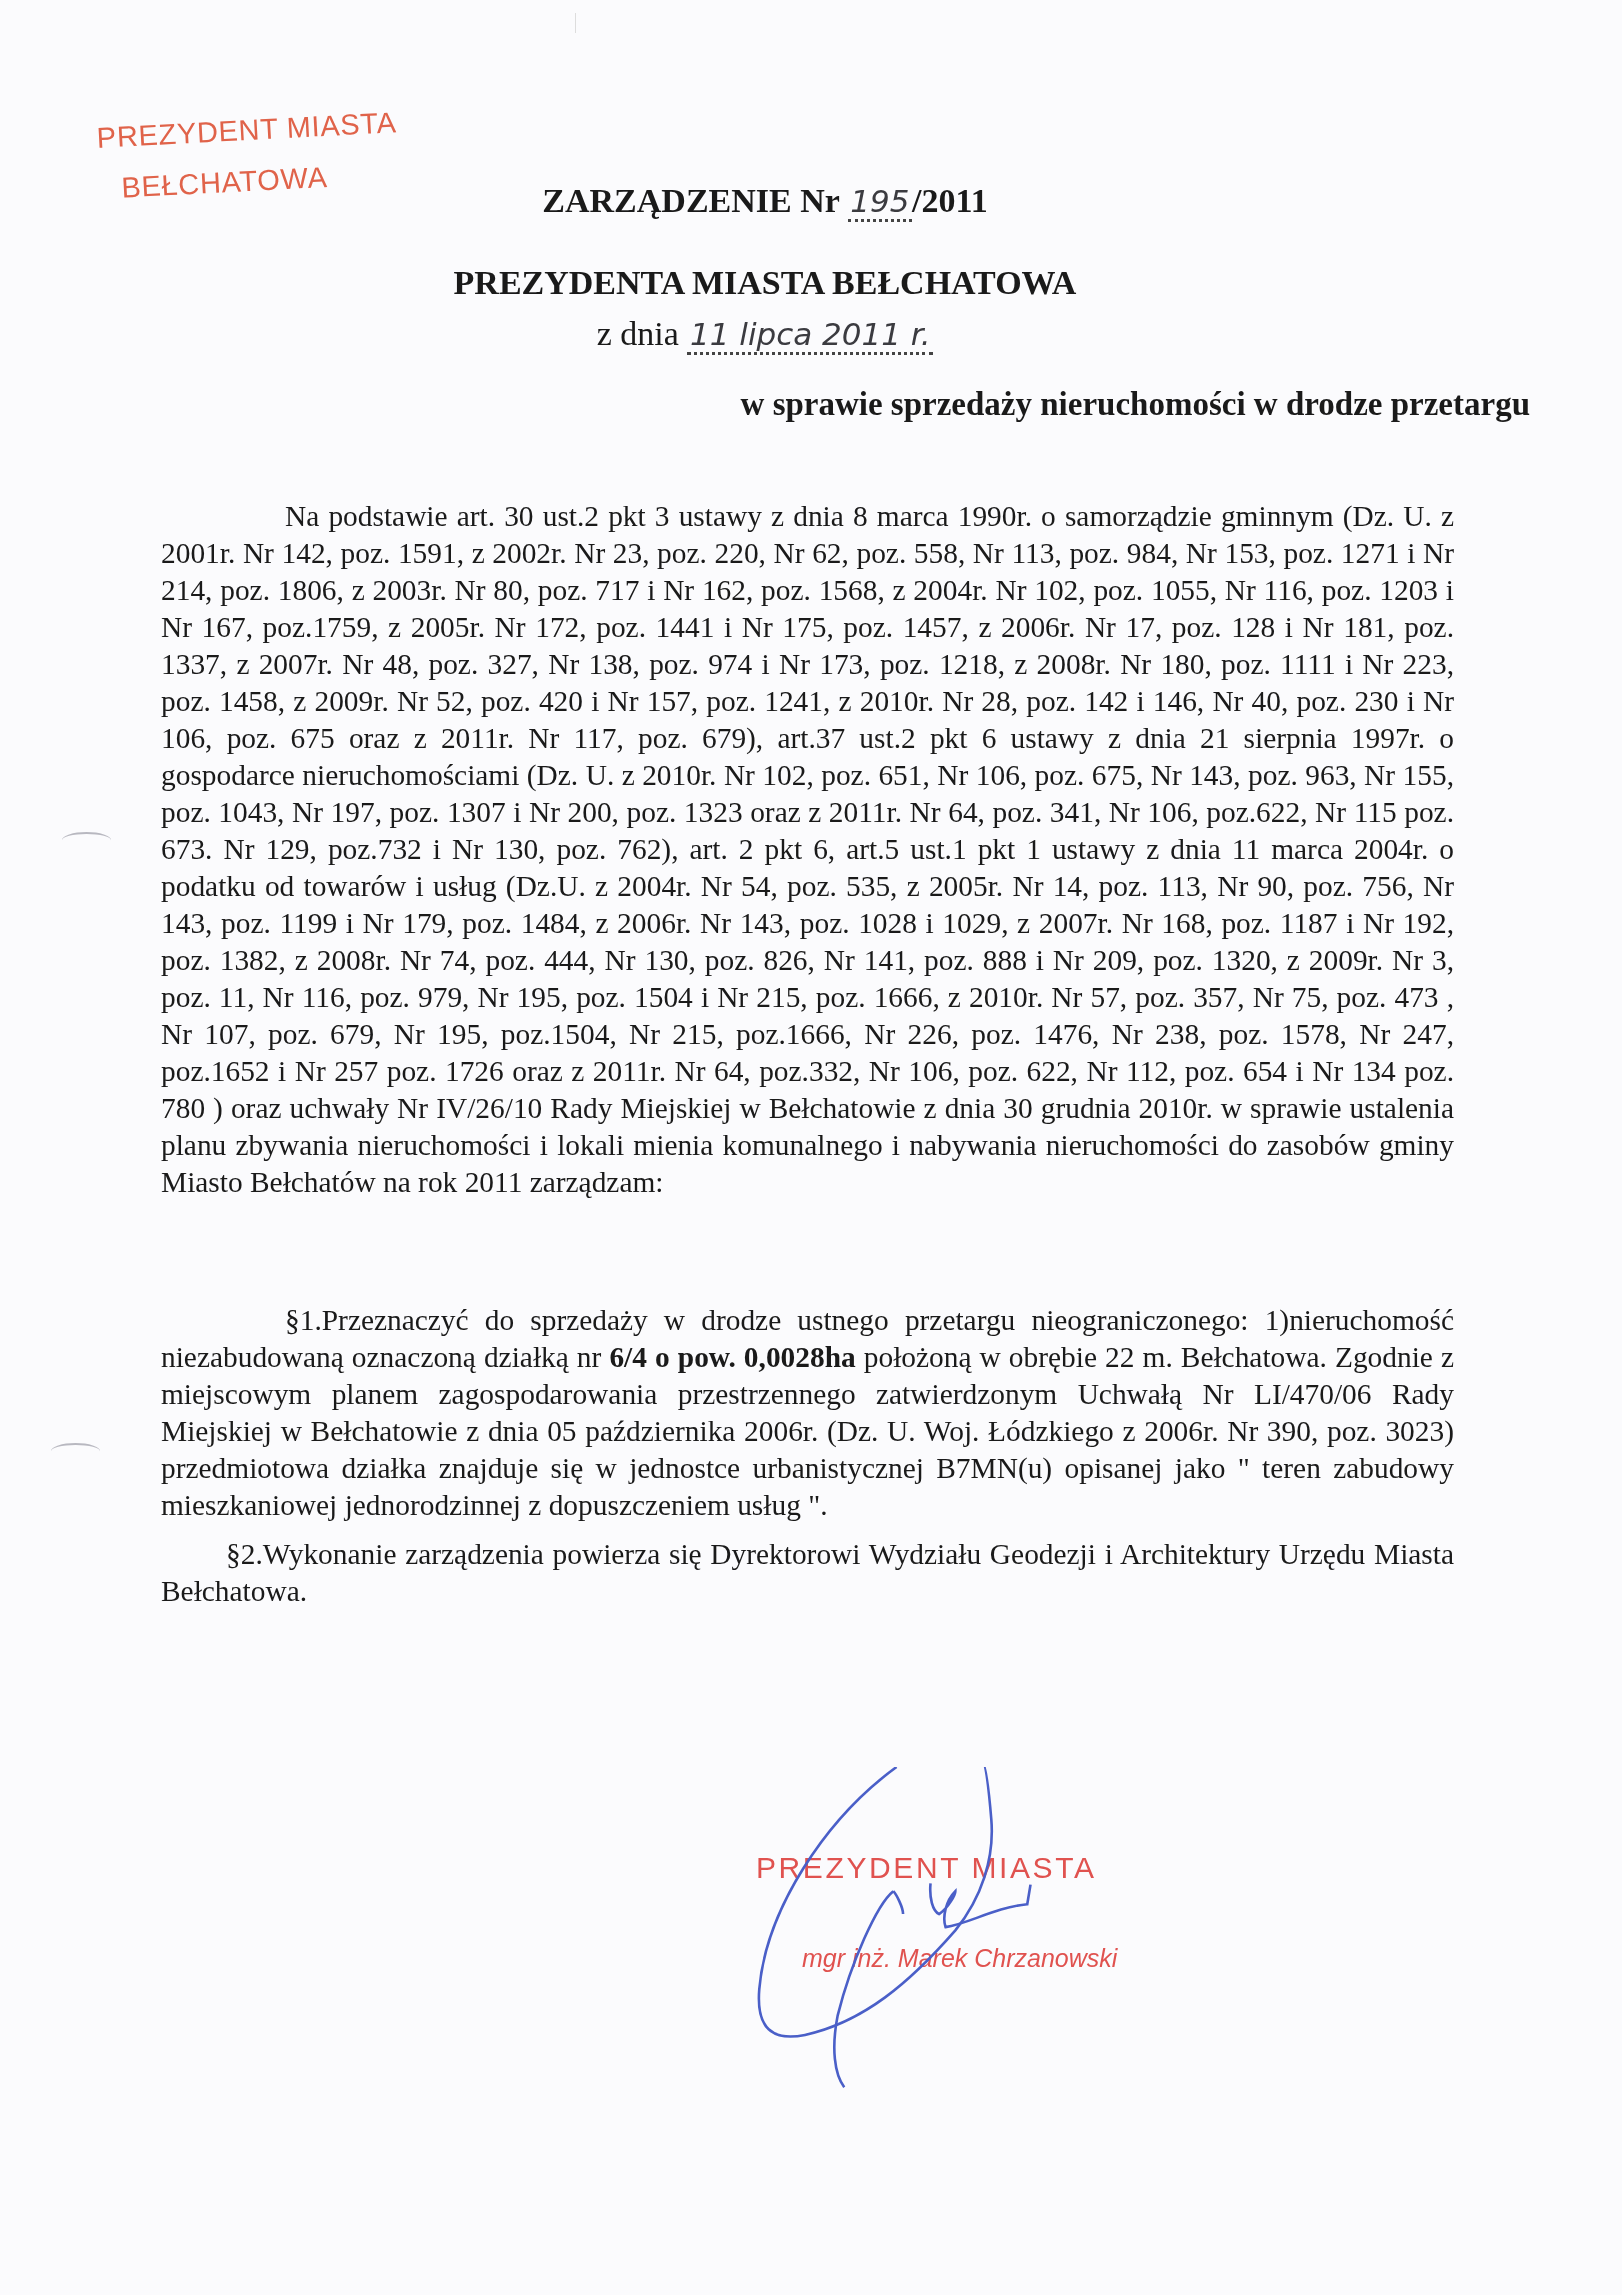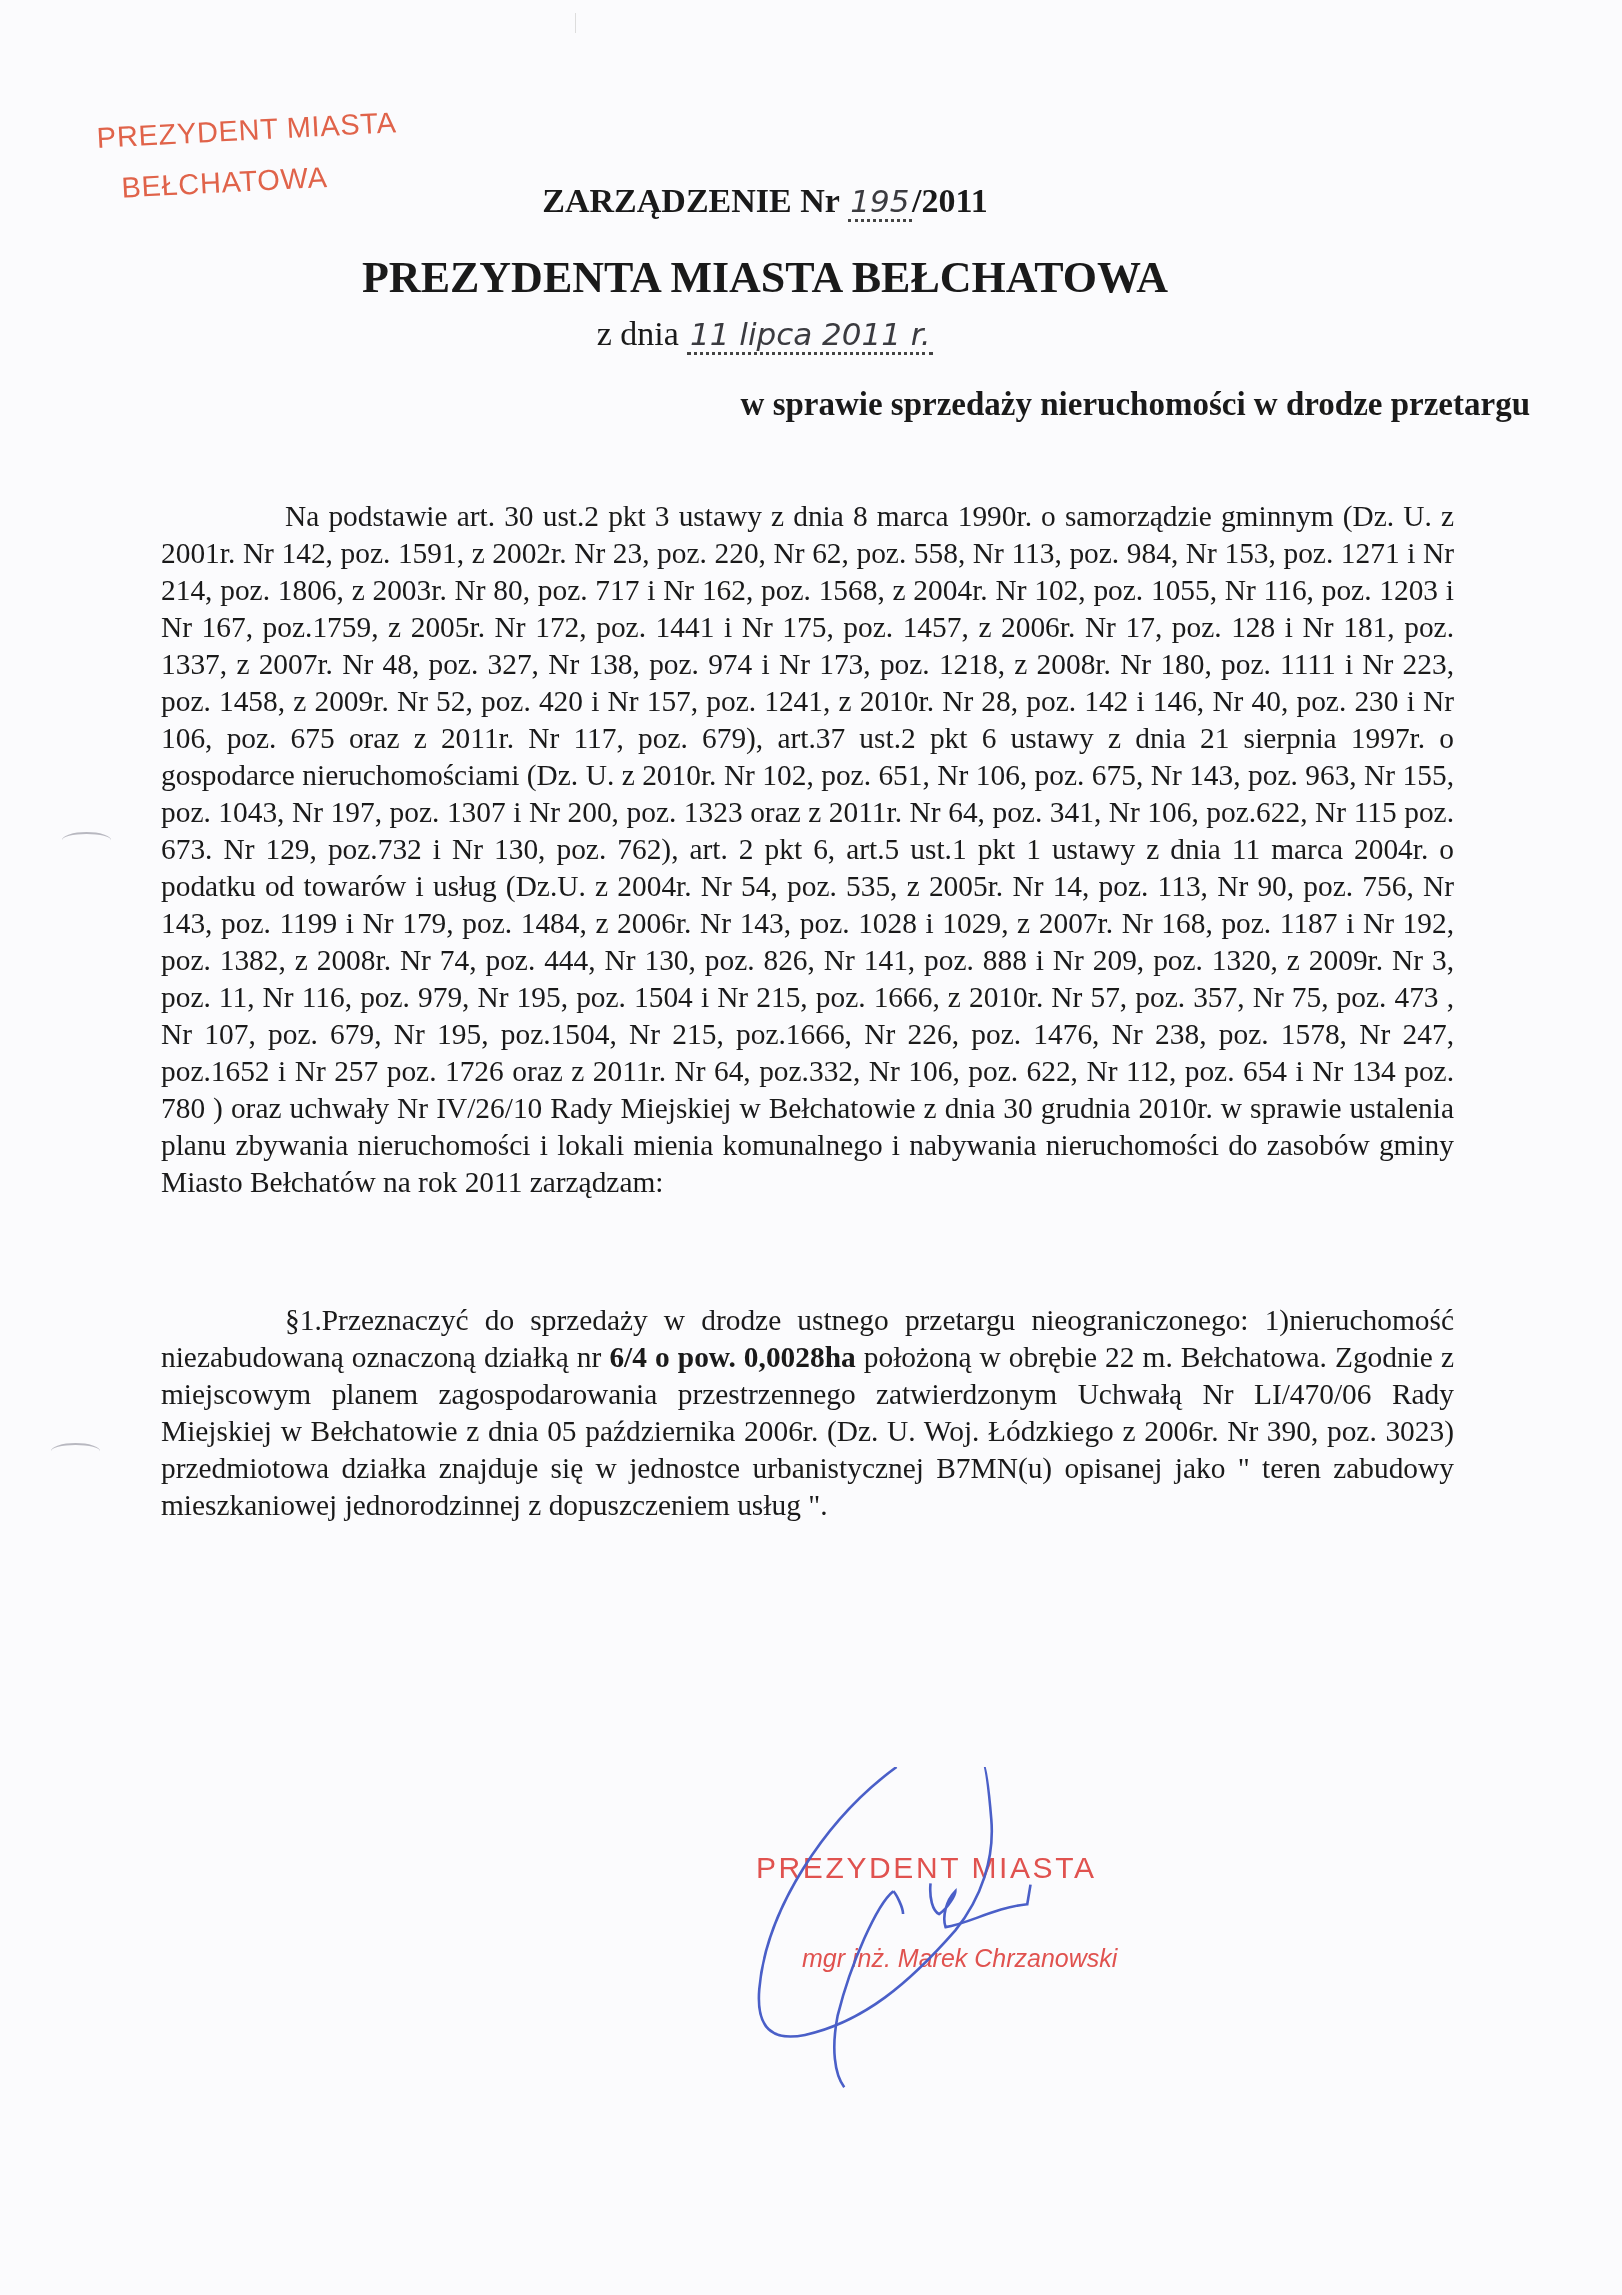--- a/index.html
+++ b/index.html
@@ -11,21 +11,21 @@
   }
   .stamp-top {
     position: absolute; left: 98px; top: 105px;
     color: #e0634a; font-family: "Liberation Sans", "DejaVu Sans", sans-serif;
     font-size: 29px; line-height: 51px; transform: rotate(-3deg);
     letter-spacing: 0.7px;
   }
   .stamp-top .l2 { display: block; padding-left: 22px; }
   .header { position: absolute; left: 0; width: 1530px; text-align: center; font-weight: bold; }
   .title1 { top: 182px; font-size: 34px; }
-  .title2 { top: 252px; font-size: 44px; }
+  .title2 { top: 264px; font-size: 34px; }
   .date-line { top: 315px; font-size: 34px; font-weight: normal; }
   .subject { top: 386px; font-size: 33px; text-align: right; }
   .hand {
     font-family: "DejaVu Sans", sans-serif; font-style: italic; color: #3b3b40;
     font-size: 31px; font-weight: normal;
     border-bottom: 3.3px dotted #444; padding: 0 2.6px;
   }
   .body-text {
     position: absolute; left: 149px; width: 1317px;
     font-size: 29.4px; line-height: 37px; text-align: justify;
@@ -74,20 +74,21 @@
 
 <div class="punch" style="left:62px; top:832px;"></div>
 <div class="punch" style="left:51px; top:1443px;"></div>
 
 <div class="body-text para-basis">
   <p class="indent">Na podstawie art. 30 ust.2 pkt 3 ustawy z dnia 8 marca 1990r. o samorządzie gminnym (Dz. U. z 2001r.  Nr 142, poz. 1591, z 2002r. Nr 23, poz. 220, Nr 62, poz. 558, Nr 113, poz. 984, Nr 153, poz. 1271 i  Nr 214, poz. 1806, z 2003r. Nr 80, poz. 717 i  Nr 162, poz. 1568,    z 2004r. Nr 102, poz. 1055, Nr 116, poz. 1203 i Nr 167, poz.1759, z 2005r. Nr 172, poz. 1441 i  Nr 175, poz. 1457,  z 2006r. Nr 17, poz. 128 i Nr 181, poz. 1337, z 2007r. Nr 48, poz. 327,  Nr 138, poz. 974 i Nr 173, poz. 1218, z 2008r. Nr 180, poz. 1111 i  Nr 223, poz. 1458, z 2009r. Nr 52, poz. 420 i Nr 157, poz. 1241, z 2010r. Nr 28, poz. 142 i 146, Nr 40, poz. 230 i  Nr 106, poz. 675 oraz z 2011r. Nr 117, poz. 679),  art.37 ust.2 pkt 6  ustawy z dnia 21 sierpnia 1997r. o gospodarce nieruchomościami (Dz. U. z 2010r. Nr 102, poz. 651, Nr 106, poz. 675, Nr 143, poz. 963, Nr 155, poz. 1043, Nr 197, poz. 1307 i Nr 200, poz. 1323 oraz z 2011r. Nr 64, poz. 341, Nr 106, poz.622, Nr 115 poz. 673. Nr 129, poz.732 i Nr 130, poz. 762), art. 2 pkt 6, art.5 ust.1 pkt 1 ustawy z dnia 11 marca 2004r. o podatku od towarów  i usług (Dz.U. z  2004r. Nr 54, poz. 535, z 2005r. Nr 14, poz. 113, Nr 90, poz. 756, Nr 143, poz. 1199 i Nr 179, poz. 1484, z 2006r. Nr 143, poz. 1028 i  1029, z 2007r. Nr 168, poz. 1187 i Nr 192, poz. 1382,  z 2008r. Nr 74, poz. 444, Nr 130, poz. 826, Nr 141, poz. 888   i Nr 209, poz. 1320, z 2009r. Nr 3, poz. 11, Nr 116, poz. 979, Nr 195, poz. 1504 i Nr 215, poz. 1666, z 2010r. Nr 57, poz. 357, Nr 75, poz. 473 , Nr 107, poz. 679, Nr 195, poz.1504, Nr 215, poz.1666, Nr 226, poz. 1476, Nr 238, poz. 1578, Nr 247, poz.1652 i Nr 257 poz. 1726 oraz z 2011r. Nr 64, poz.332, Nr 106, poz. 622, Nr 112, poz. 654 i Nr 134 poz. 780 ) oraz  uchwały  Nr IV/26/10 Rady Miejskiej  w Bełchatowie   z dnia  30  grudnia  2010r.  w  sprawie  ustalenia  planu  zbywania nieruchomości i lokali mienia komunalnego i  nabywania nieruchomości do zasobów gminy Miasto Bełchatów na rok 2011 zarządzam:</p>
 </div>
 
 <div class="body-text para-sections">
   <p class="indent"><span>§1.</span><span>Przeznaczyć do sprzedaży w drodze ustnego przetargu nieograniczonego: 1)nieruchomość niezabudowaną oznaczoną działką nr </span><b>6/4 o pow. 0,0028ha</b><span> położoną w obrębie 22 m. Bełchatowa. Zgodnie z miejscowym planem zagospodarowania przestrzennego zatwierdzonym Uchwałą Nr LI/470/06 Rady Miejskiej w Bełchatowie z dnia 05 października 2006r. (Dz. U. Woj. Łódzkiego z 2006r. Nr 390, poz. 3023) przedmiotowa działka znajduje się w jednostce urbanistycznej B7MN(u) opisanej jako " teren zabudowy mieszkaniowej jednorodzinnej z dopuszczeniem usług ".</span></p>
+  <p class="sec2"><span>§2.</span><span>Wykonanie zarządzenia powierza się Dyrektorowi Wydziału Geodezji i Architektury Urzędu Miasta Bełchatowa.</span></p>
 </div>
 
 <div class="sig-block">
   <div class="stamp-sig1">PREZYDENT MIASTA</div>
   <div class="stamp-sig2">mgr inż. Marek Chrzanowski</div>
   <svg class="sig-svg" width="523" height="366" viewBox="0 0 800 560">
     <path d="M 270 0 C 160 80, 70 220, 60 340 C 55 400, 80 420, 130 410 C 220 390, 290 330, 360 250 C 400 200, 420 140, 415 80 C 410 20, 405 -10, 400 -10" fill="none" stroke="#4a5fc8" stroke-width="4"></path>
     <path d="M 265 190 C 240 210, 200 300, 180 380 C 170 430, 175 470, 190 490" fill="none" stroke="#4a5fc8" stroke-width="4"></path>
     <path d="M 265 190 C 270 195, 280 215, 280 225" fill="none" stroke="#4a5fc8" stroke-width="4"></path>
     <path d="M 322 178 C 320 200, 325 220, 335 225 C 350 215, 360 195, 360 190 C 345 205, 340 230, 345 245 C 380 240, 420 215, 470 210 L 475 180" fill="none" stroke="#4a5fc8" stroke-width="4"></path>

